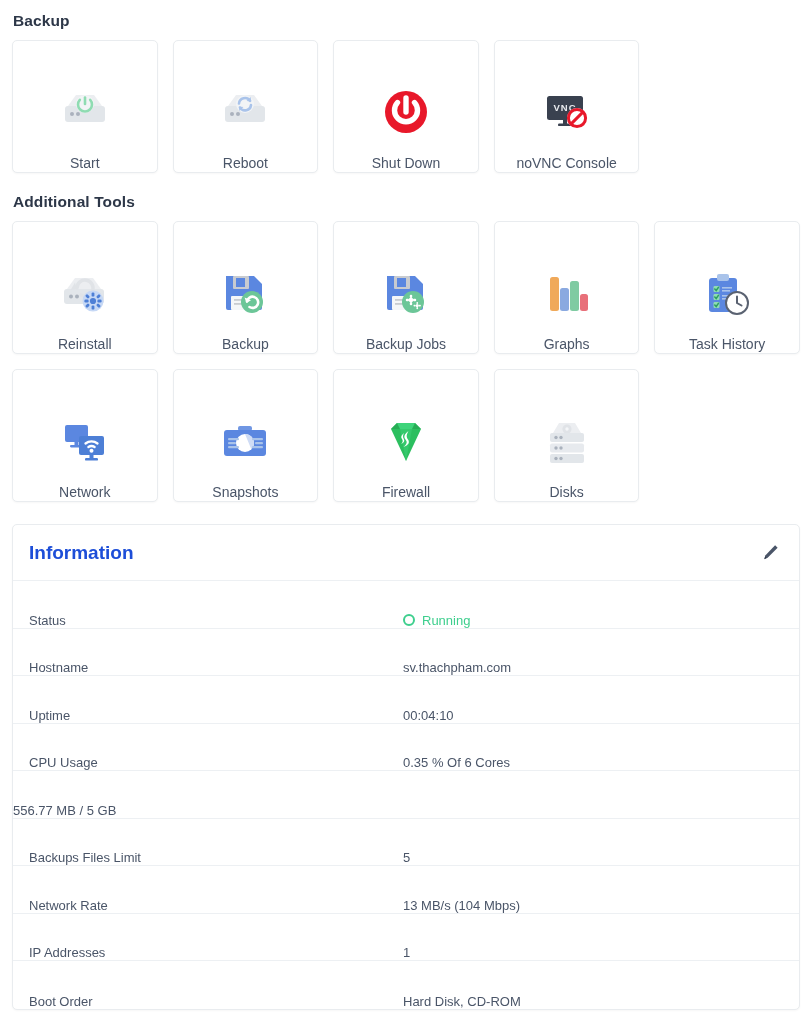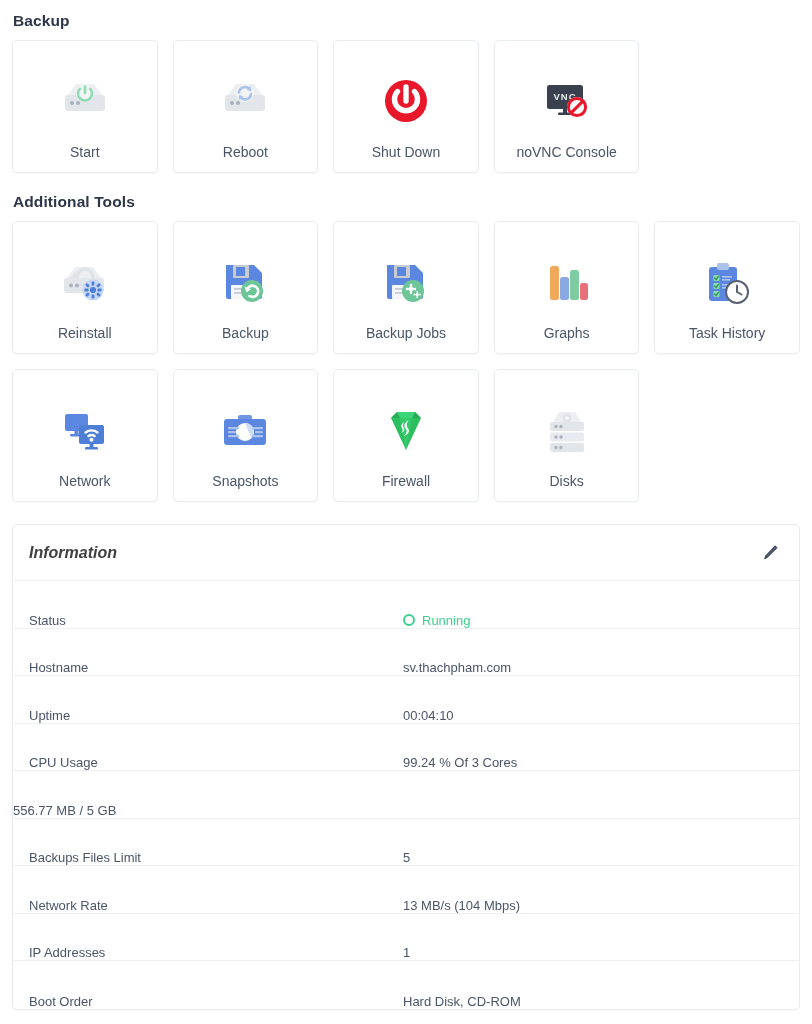--- a/index.html
+++ b/index.html
@@ -32,21 +32,21 @@
   .grid + .grid { margin-top: 15px; }
 
   .card {
     background: #ffffff;
     border: 1px solid #e9ecef;
     border-radius: 5px;
     height: 133px;
     display: flex;
     flex-direction: column;
     align-items: center;
-    justify-content: center;
+    justify-content: flex-end;
     padding-top: 19px;
     box-shadow: 0 1px 2px rgba(0,0,0,0.035);
     cursor: pointer;
   }
   .card .ico {
     height: 62px;
     width: 66px;
     display: flex;
     align-items: center;
     justify-content: center;
@@ -69,24 +69,23 @@
     overflow: hidden;
   }
   .panel-head {
     display: flex;
     align-items: center;
     justify-content: space-between;
     padding: 16px 17px 16px 16px;
     border-bottom: 1px solid #edf0f3;
   }
   .panel-head h2 {
-    font-size: 16px;
+    font-size: 19px;
     font-weight: bold;
-    color: #404040;
-    font-style: italic;
+    color: #1d4ed8;
   }
   .edit-btn {
     background: none;
     border: none;
     cursor: pointer;
     padding: 2px;
     line-height: 0;
   }
   .row {
     display: flex;
@@ -405,21 +404,21 @@
       <div class="v">sv.thachpham.com</div>
     </div>
 
     <div class="row">
       <div class="k">Uptime</div>
       <div class="v">00:04:10</div>
     </div>
 
     <div class="row">
       <div class="k">CPU Usage</div>
-      <div class="v">99.24 % Of 3 Cores</div>
+      <div class="v">0.35 % Of 6 Cores</div>
     </div>
 
     <div class="row">
       <div class="v">556.77 MB / 5 GB</div>
     </div>
 
     <div class="row">
       <div class="k">Backups Files Limit</div>
       <div class="v">5</div>
     </div>

